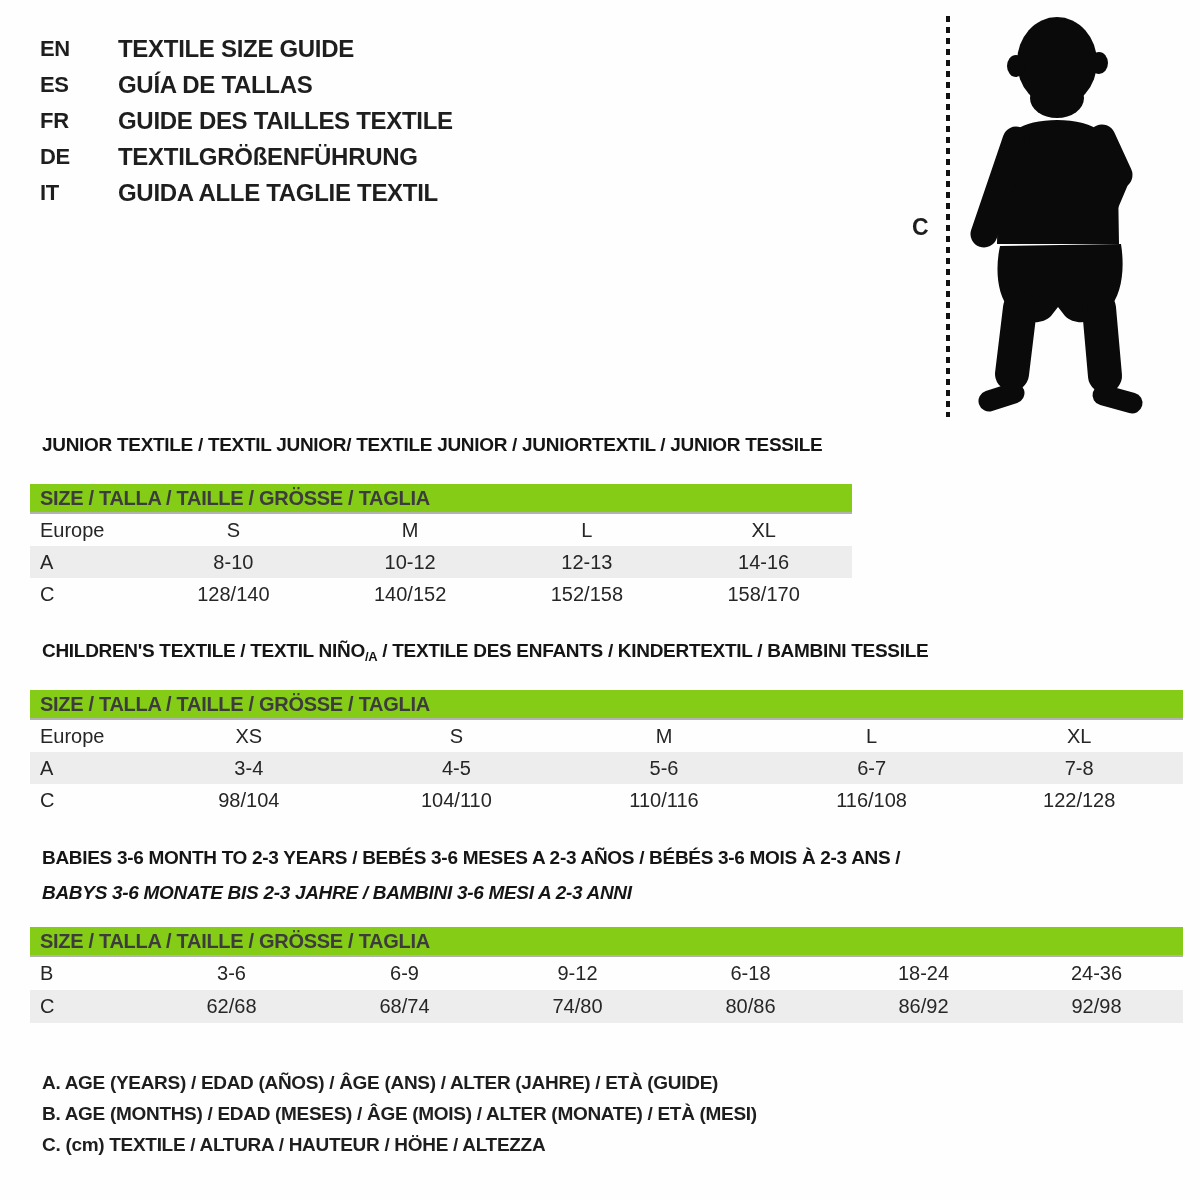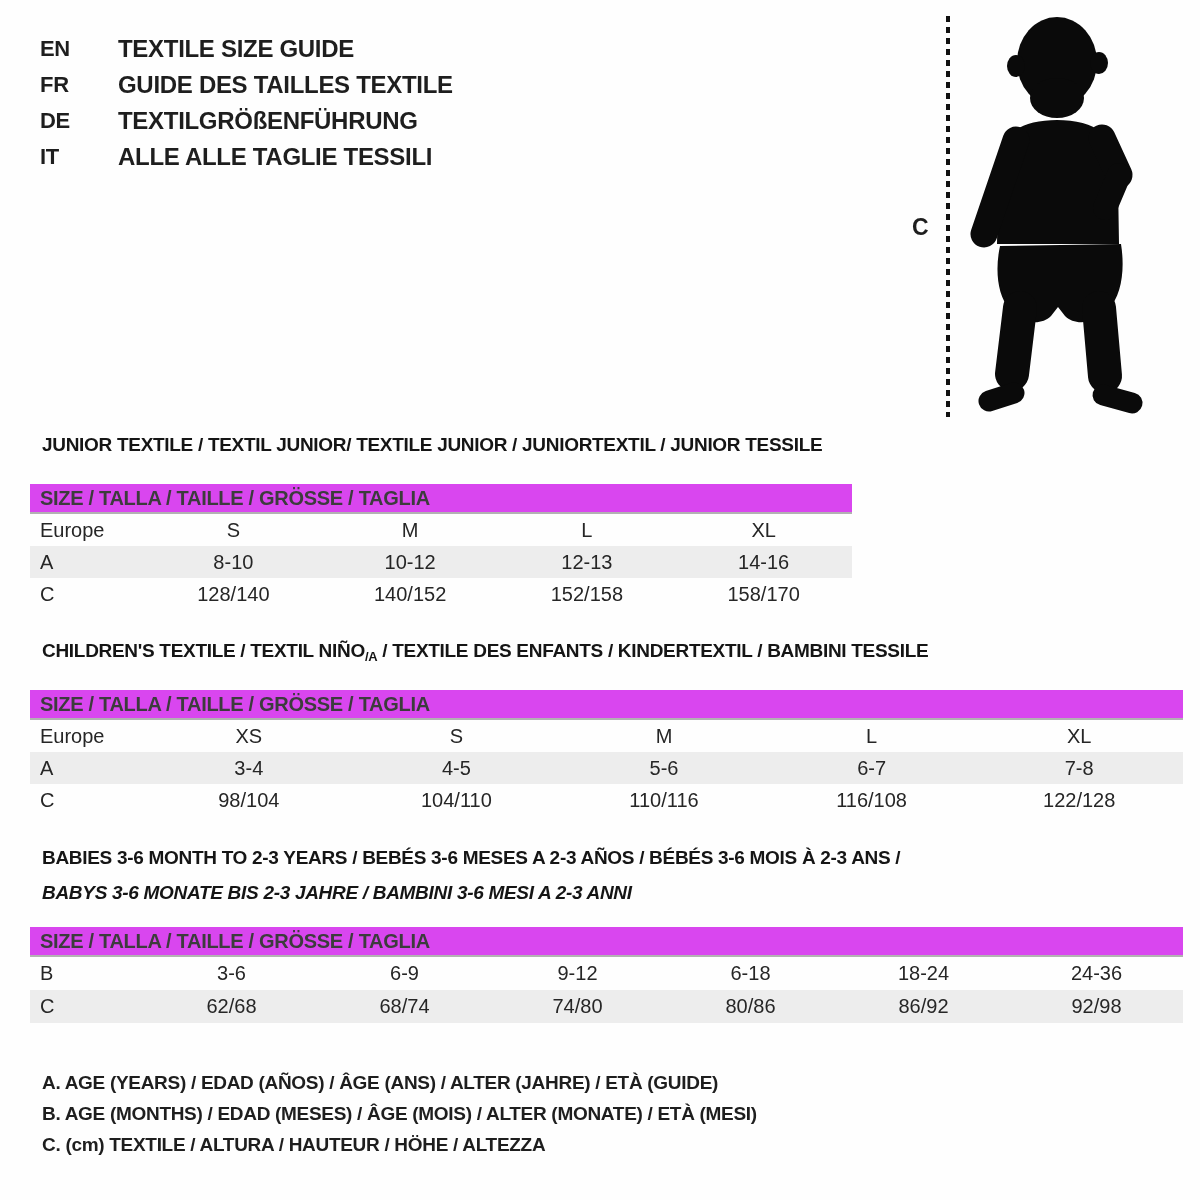--- a/index.html
+++ b/index.html
@@ -20,21 +20,21 @@
   .baby-svg { position:absolute; left:962px; top:14px; }
 
   
   .sec-title { position:absolute; left:42px; font-weight:700; font-size:19px; letter-spacing:-0.3px; color:#151515; white-space:nowrap; }
   .sub-mark { font-size:13px; vertical-align:-4px; font-weight:700; }
 
   
   .tbl { position:absolute; left:30px; font-size:20px; color:#262626; }
   .tbl-junior { width:822px; }
   .tbl-wide { width:1153px; }
-  .thead { height:30px; line-height:28px; background:#d946ef; border-bottom:2px solid #b2b2b2;
+  .thead { height:30px; line-height:28px; background:#84cc16; border-bottom:2px solid #b2b2b2;
            color:#3c3c3c; font-weight:700; font-size:20px; letter-spacing:-0.3px; padding-left:10px; }
   .trow { display:flex; align-items:center; height:32px; }
   .trow.h33 { height:33px; }
   .trow.shade { background:#ededed; }
   .c0 { width:115px; padding-left:10px; }
   .c  { flex:1; text-align:center; }
 
   
   .legend { position:absolute; left:42px; top:1072px; }
   .legend-line { height:31px; font-weight:700; font-size:19px; letter-spacing:-0.3px; white-space:nowrap; }
@@ -43,30 +43,34 @@
 <body>
 
 <div class="page">
 
   <section class="lang-list">
     <div class="lang-row">
       <span class="lang-code">EN</span>
       <span class="lang-title">TEXTILE SIZE GUIDE</span>
     </div>
     <div class="lang-row">
+      <span class="lang-code">ES</span>
+      <span class="lang-title">GUÍA DE TALLAS</span>
+    </div>
+    <div class="lang-row">
       <span class="lang-code">FR</span>
       <span class="lang-title">GUIDE DES TAILLES TEXTILE</span>
     </div>
     <div class="lang-row">
       <span class="lang-code">DE</span>
       <span class="lang-title">TEXTILGRÖßENFÜHRUNG</span>
     </div>
     <div class="lang-row">
       <span class="lang-code">IT</span>
-      <span class="lang-title">ALLE ALLE TAGLIE TESSILI</span>
+      <span class="lang-title">GUIDA ALLE TAGLIE TEXTIL</span>
     </div>
   </section>
 
   <span class="measure-label">C</span>
   <div class="dotted-line"></div>
   <svg class="baby-svg" width="186" height="404" viewBox="0 0 186 404" xmlns="http://www.w3.org/2000/svg" aria-hidden="true">
     <g fill="#0a0a0a" stroke="none">
       <ellipse cx="95" cy="48" rx="40" ry="45"></ellipse>
       <ellipse cx="54" cy="52" rx="9" ry="11"></ellipse>
       <ellipse cx="137" cy="49" rx="9" ry="11"></ellipse>

